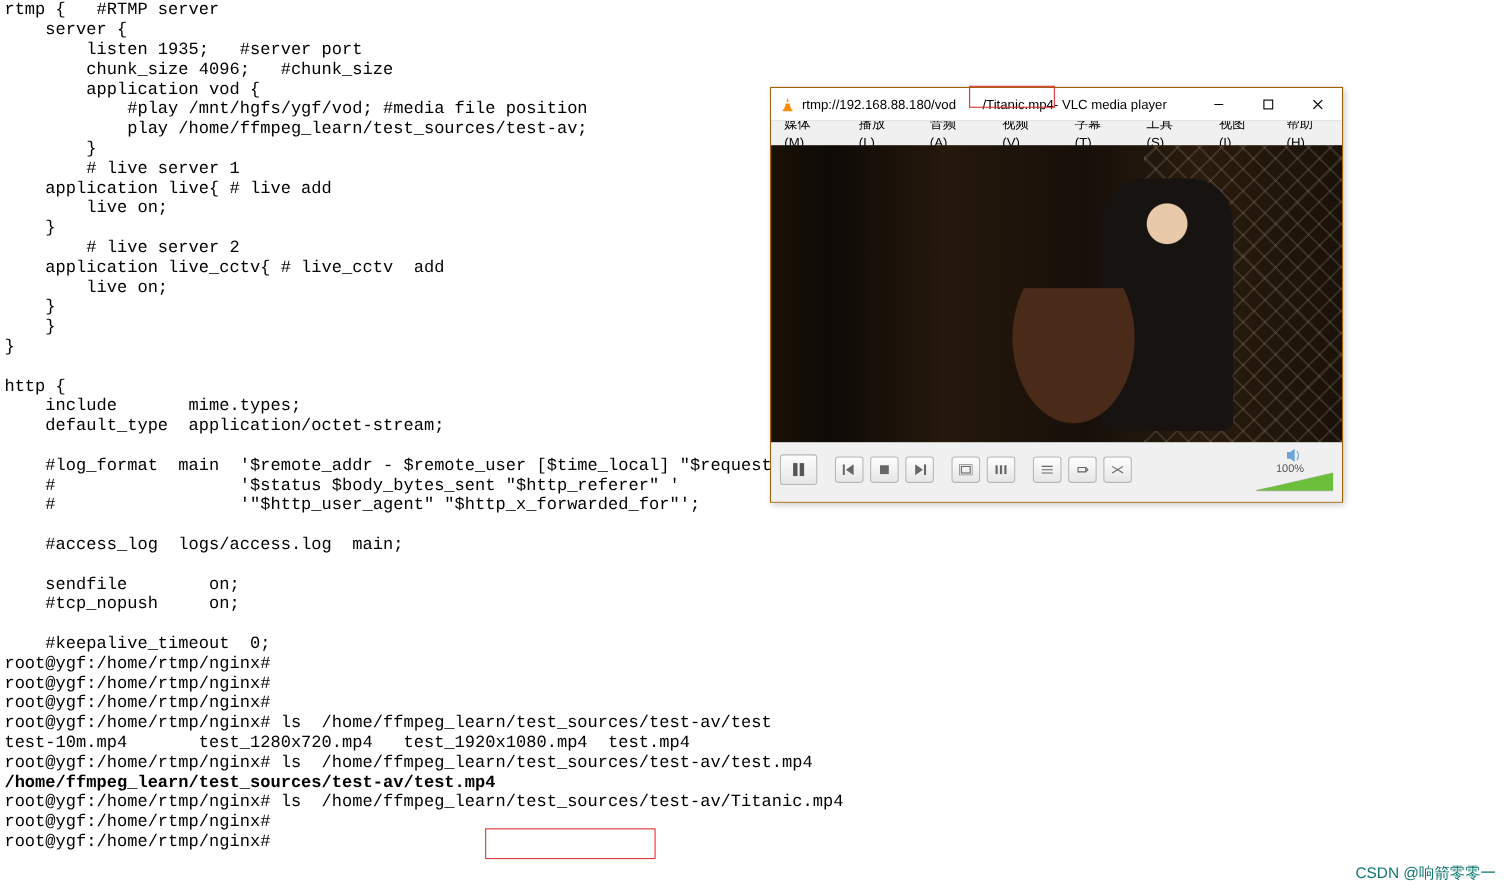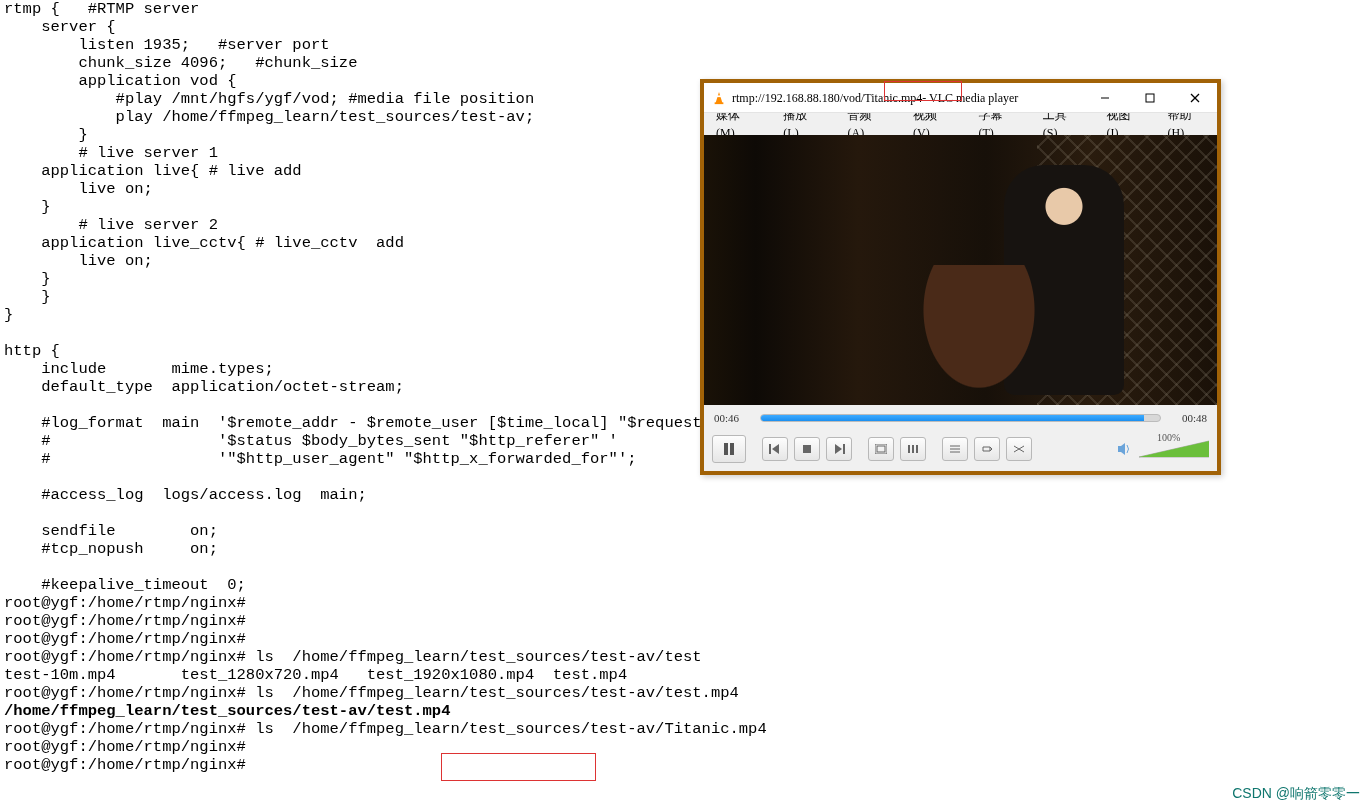--- a/index.html
+++ b/index.html
@@ -34,23 +34,23 @@
     text-align: right;
   }
 
   
   .vlc {
     position: absolute;
     left: 700px;
     top: 79px;
     width: 521px;
     background: #f0f0f0;
-    border: 4px solid #a16207;
+    border: 1px solid #a16207;
     box-shadow: 2px 2px 6px rgba(0,0,0,0.2);
-    font-family: Liberation Serif, serif;
+    font-family: Liberation Sans, sans-serif;
     font-size: 12px;
     color: #000;
   }
   .vlc .titlebar {
     height: 30px;
     display: flex;
     align-items: center;
     background: #ffffff;
     border-bottom: 1px solid #e4e4e4;
     position: relative;
@@ -125,21 +125,21 @@
   .vlc .cbtn {
     min-width:26px; height:24px; border:1px solid #b8b8b8; border-radius:3px;
     background: linear-gradient(#fdfdfd,#e6e6e6);
     display:flex; align-items:center; justify-content:center;
     font-size:11px; padding:0 4px; color:#444;
   }
   .vlc .cbtn.big { width:34px; height:28px; font-size:13px; }
   .vlc .controls .sep { width:4px; }
   .vlc .controls .spacer { flex:1; }
   .vlc .vol {
-    display:flex; align-items:center; gap:6px;
+    display:flex; align-items:center; gap:6px;flex-direction:column;
   }
   .vlc .vol .speaker { width:16px; height:16px; }
   .vlc .vol .pct { font-size:10px; color:#555; }
   .vlc .vol .voltri {
     width:70px; height:20px; position:relative;
   }
   .vlc .vol .voltri .tri {
     position:absolute; inset:0;
   }
 </style>
@@ -196,21 +196,21 @@
 <div class="vlc">
   <div class="titlebar">
     <span class="cone">
       <svg viewBox="0 0 16 16">
           <polygon points="8,1 12,14 4,14" fill="#ff8c00"></polygon>
           <rect x="3" y="13" width="10" height="2" fill="#ff8c00"></rect>
           <rect x="5.5" y="5" width="5" height="2" fill="#fff"></rect>
         </svg>
     </span>
     <span class="title-text">rtmp://192.168.88.180/vod</span>
-    <span class="title-text" style="position:relative;">/Titanic.mp4</span>
+    <span class="title-text" style="position:relative;margin-left:24px;">/Titanic.mp4</span>
     <span class="title-text"> - VLC media player</span>
     <div class="winbtns">
       <div class="winbtn">
         <svg width="10" height="10">
             <line x1="1" y1="5" x2="9" y2="5" stroke="#000" stroke-width="1"></line>
           </svg>
       </div>
       <div class="winbtn">
         <svg width="10" height="10">
             <rect x="1" y="1" width="8" height="8" fill="none" stroke="#000" stroke-width="1"></rect>
@@ -237,27 +237,20 @@
       <span class="menuitem">视图(<u>I</u>)</span>
       <span class="menuitem">帮助(<u>H</u>)</span>
     </div>
 
   <div class="video">
     <div class="net"></div>
     <div class="man"></div>
     <div class="woman"></div>
   </div>
 
-  <div class="timebar">
-    <span class="time">00:46</span>
-    <div class="progress">
-        <div class="fill"></div>
-      </div>
-    <span class="time" style="text-align:right">00:48</span>
-  </div>
 
   <div class="controls">
     <div class="cbtn big">
       <svg width="12" height="12">
           <rect x="1" y="0" width="4" height="12" fill="#555"></rect>
           <rect x="7" y="0" width="4" height="12" fill="#555"></rect>
         </svg>
     </div>
     <div class="sep"></div>
     <div class="cbtn">

